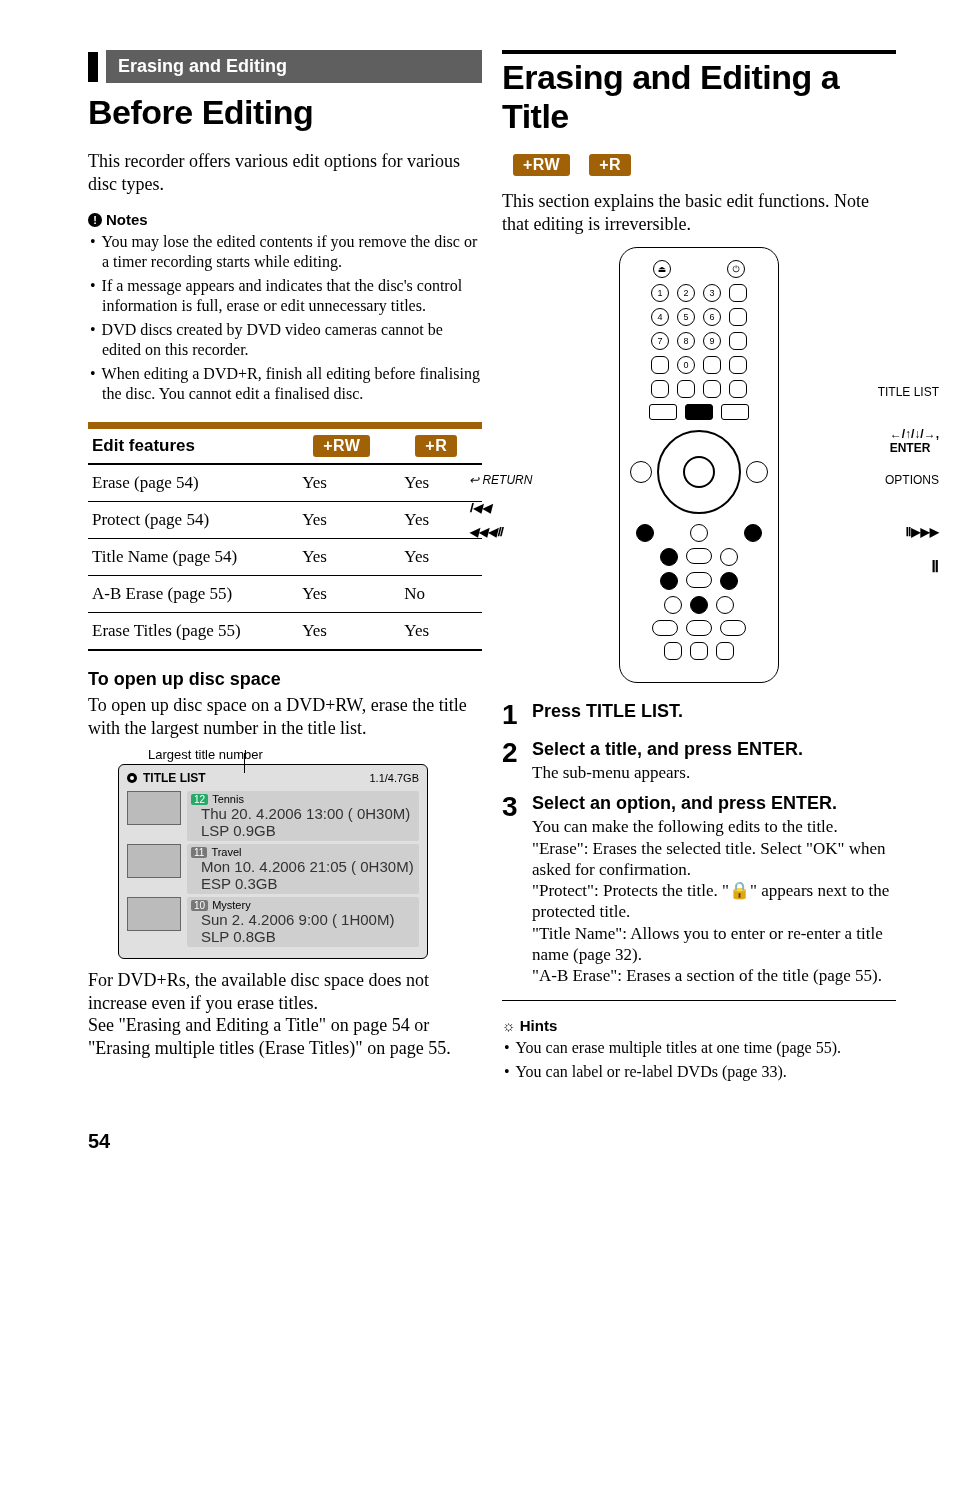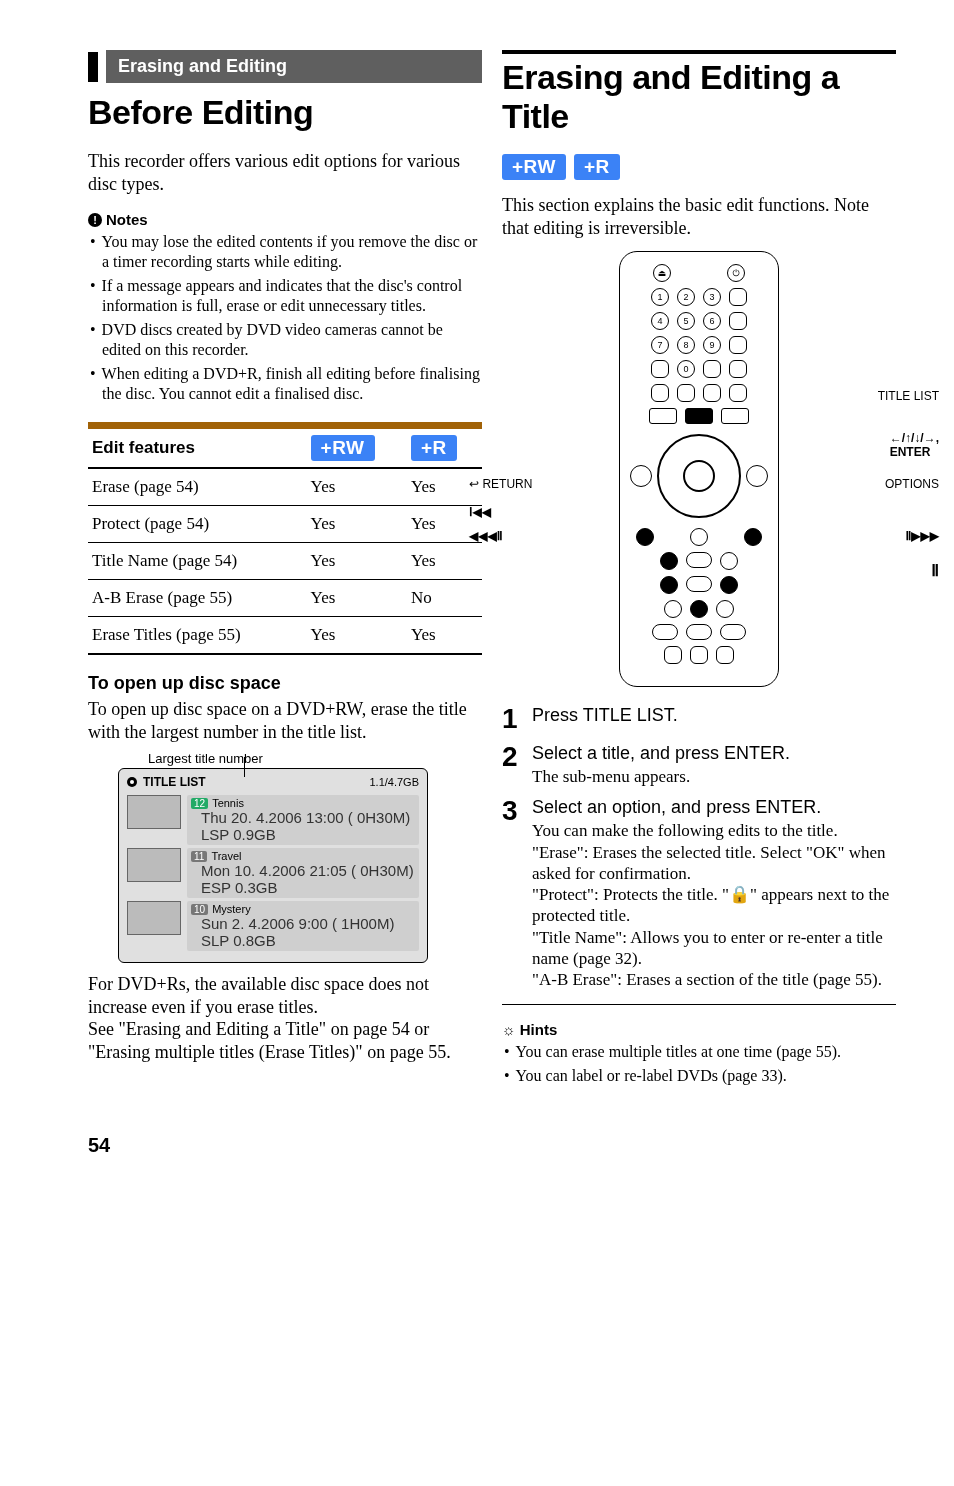--- a/index.html
+++ b/index.html
@@ -125,28 +125,29 @@
   table.features td {
     border-bottom: 1px solid #000;
     padding: 8px 4px;
     vertical-align: top;
   }
   table.features tr:last-child td {
     border-bottom: 2px solid #000;
   }
   .badge {
     display: inline-block;
-    background: #3b82f6;
+    background: #a16207;
     color: #fff;
     font-family: Arial, Helvetica, sans-serif;
     font-weight: bold;
-    font-size: 19px;
+    font-size: 16px;
     padding: 2px 10px;
     border-radius: 3px;
     letter-spacing: 0.5px;
+    margin-left: 11px;
   }
   .sub-h {
     font-family: Arial, Helvetica, sans-serif;
     font-weight: bold;
     font-size: 18px;
     margin: 18px 0 4px 0;
   }
   .caption {
     font-family: Arial, Helvetica, sans-serif;
     font-size: 13px;
@@ -310,36 +311,37 @@
     position: absolute;
     right: -110px;
     font-family: Arial, sans-serif;
     font-size: 12px;
   }
   .labels-left {
     position: absolute;
     left: -100px;
     font-family: Arial, sans-serif;
     font-size: 12px;
+    font-style: italic;
   }
   .step {
     display: flex;
     gap: 10px;
     margin-bottom: 10px;
   }
   .step-num {
     font-family: Arial, Helvetica, sans-serif;
     font-weight: 900;
     font-size: 28px;
     line-height: 1;
     min-width: 20px;
   }
   .step-body .step-title {
     font-family: Arial, Helvetica, sans-serif;
-    font-weight: normal;
+    font-weight: bold;
     font-size: 18px;
     margin-bottom: 2px;
   }
   .step-body .step-desc {
     font-size: 17px;
     line-height: 1.25;
   }
   .hr-thin {
     border: none;
     border-top: 1px solid #000;

